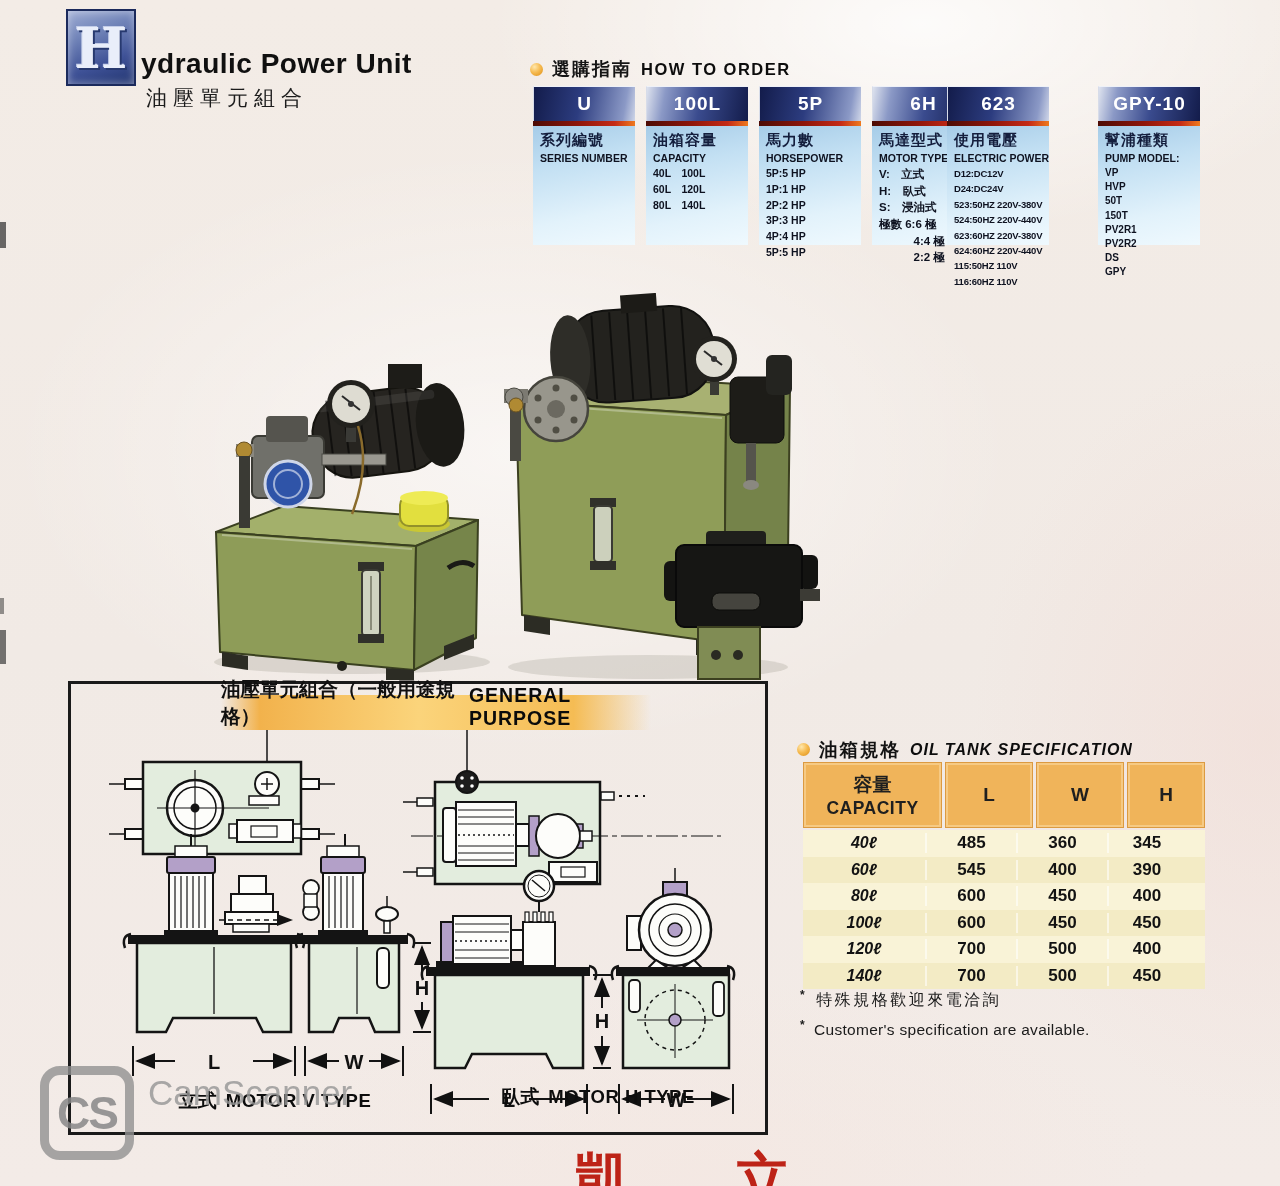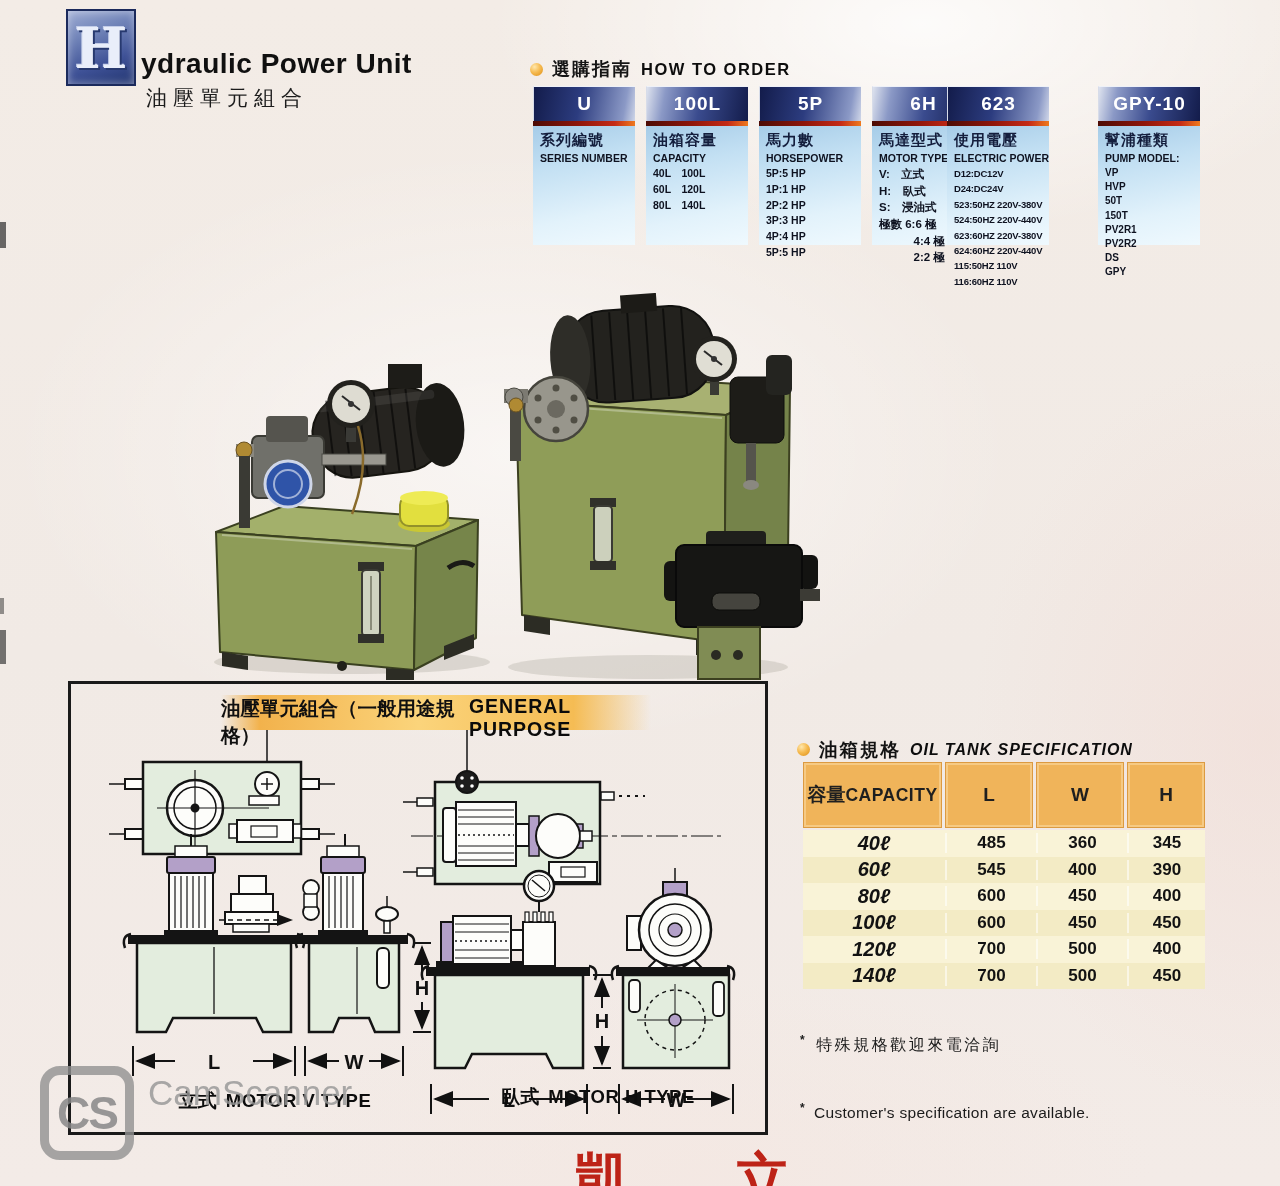--- a/index.html
+++ b/index.html
@@ -41,54 +41,54 @@
   .hto-body{height:119px;box-sizing:border-box;padding:5px 6px 8px 7px;
     background:linear-gradient(168deg,#a6cce8 0%,#c3e0f3 32%,#e2f2fb 72%,#eff9fe 100%);}
   .hto-body .zh{font-size:15px;font-weight:bold;color:#141e3d;letter-spacing:1px;white-space:nowrap;}
   .hto-body .en{font-size:10.5px;font-weight:bold;color:#0e1220;margin:2px 0 2px;white-space:nowrap;}
   .hto-items{font-size:10.5px;font-weight:bold;color:#0e1220;line-height:1.5;white-space:pre-line;}
   .hto-col.c-motor .hto-items{font-size:11.5px;line-height:1.45;}
   .hto-col.c-power .hto-items{font-size:9.5px;letter-spacing:-.2px;line-height:1.62;white-space:pre;}
   .hto-col.c-pump .hto-items{font-size:10px;line-height:1.42;}
   
   .gp-box{left:68px;top:681px;width:694px;height:448px;border:3px solid #1a1a1a;}
-  .gp-title{position:absolute;left:150px;top:11px;width:430px;height:35px;display:flex;align-items:flex-start;
+  .gp-title{position:absolute;left:150px;top:11px;width:430px;height:35px;display:flex;align-items:flex-end;
     justify-content:center;gap:12px;
     background:linear-gradient(90deg,rgba(243,178,74,0) 0%,#f2b24c 9%,#fbd47b 46%,#f5bc54 82%,rgba(243,178,74,0) 100%);}
   .gp-title .zh{font-size:19.5px;font-weight:bold;color:#101010;}
   .gp-title .en{font-size:19.5px;font-weight:bold;color:#0b0b0b;letter-spacing:1px;}
   .gp-svg{position:absolute;left:0;top:0;}
   .gp-label{position:absolute;display:flex;gap:9px;align-items:baseline;justify-content:center;}
   .gp-label .zh{font-size:19px;font-weight:bold;color:#0d0d0d;}
   .gp-label .en{font-size:18.5px;font-weight:bold;color:#0d0d0d;letter-spacing:.5px;}
   .gp-label.v{left:102px;top:404px;width:204px;}
   .gp-label.h{left:420px;top:400px;width:214px;}
   
   .ot-heading{left:797px;top:737px;}
   .ot-heading .zh{font-size:18.5px;font-weight:bold;color:#131313;letter-spacing:2px;}
   .ot-heading .en{font-size:16px;font-weight:bold;color:#0d0d0d;letter-spacing:1px;font-style:italic;}
   .ot-table{left:803px;top:762px;width:402px;}
   .ot-head{display:flex;gap:3px;height:66px;}
   .ot-hcell{background:#f0b45a;border:1px solid #dc9a40;box-sizing:border-box;
     box-shadow:inset 0 0 0 2px rgba(255,236,195,.4);
-    display:flex;align-items:center;justify-content:center;color:#1f1f1f;}
+    display:flex;flex-direction:column;align-items:center;justify-content:center;color:#1f1f1f;}
   .ot-hcell.w1{width:139px;}.ot-hcell.wn{width:88px;}.ot-hcell.w4{width:78px;}
   .ot-hcell .zh{font-size:19px;font-weight:bold;}
   .ot-hcell .en{font-size:17.5px;font-weight:bold;letter-spacing:.5px;}
   .ot-hcell .ltr{font-size:19px;font-weight:bold;}
   .ot-body{margin-top:2px;}
   .ot-row{display:flex;height:26.5px;align-items:center;}
   .ot-row:nth-child(odd){background:#f9f3d7;}
   .ot-row:nth-child(even){background:#f3ebc5;}
   .ot-row span{display:block;text-align:center;color:#121212;}
-  .ot-row .cap{width:142px;font-size:20px;font-weight:bold;font-style:italic;}
+  .ot-row .cap{width:122px;font-size:16px;font-weight:bold;font-style:italic;}
   .ot-row .num{width:91px;font-size:17px;font-weight:bold;border-left:2px solid rgba(255,255,255,.55);box-sizing:border-box;}
   .ot-row .num:last-child{width:78px;}
   .ot-notes{left:800px;top:988px;}
-  .note{font-size:16px;color:#1b1b1b;margin-bottom:7px;margin-top:45px;}
+  .note{font-size:16px;color:#1b1b1b;margin-bottom:7px;}
   .note .b{vertical-align:super;font-size:12px;font-weight:bold;margin-right:9px;}
   .note.n0{letter-spacing:2.5px;}
   .note.n1{font-size:15.5px;letter-spacing:.3px;}
   
   .footer-brand{left:575px;top:1142px;font-family:"DejaVu Serif",serif;font-size:56px;font-weight:bold;
     color:#bd2317;letter-spacing:42px;white-space:nowrap;}
   .wm{left:40px;top:1066px;display:flex;gap:14px;z-index:60;pointer-events:none;}
   .wm-logo{width:94px;height:94px;border:9px solid rgba(145,145,145,.8);border-radius:20px;box-sizing:border-box;
     display:flex;align-items:center;justify-content:center;font-size:46px;font-weight:bold;color:rgba(135,135,135,.85);
     letter-spacing:-2px;}

